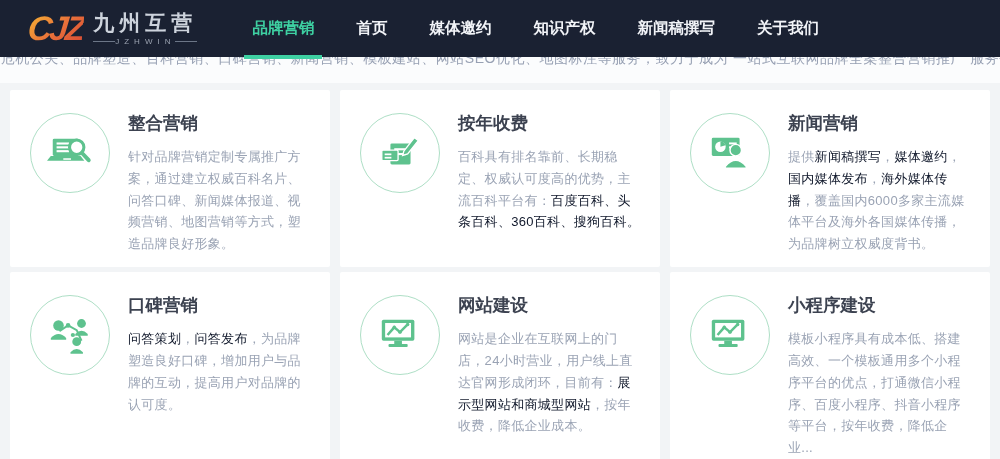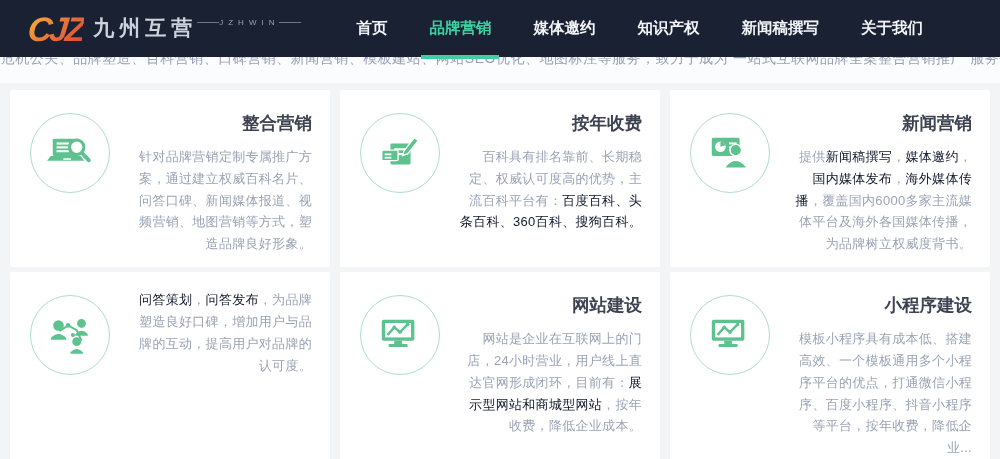--- a/index.html
+++ b/index.html
@@ -14,21 +14,21 @@
     padding-left:28px;
   }
   .logo { display:flex; align-items:center; cursor:pointer; }
   .logo-mark {
     font-size:34px; font-weight:bold; font-style:italic;
     letter-spacing:-3px; transform:skewX(-6deg);
     background:linear-gradient(135deg,#f7b733 0%,#e8703a 55%,#d94b35 100%);
     -webkit-background-clip:text; background-clip:text; color:transparent;
     margin-right:10px; line-height:1;
   }
-  .logo-text { display:flex; flex-direction:row; align-items:flex-start; }
+  .logo-text { display:flex; flex-direction:column; align-items:flex-start; }
   .logo-name { font-size:21px; color:#cdd3dc; letter-spacing:5px; font-weight:bold; line-height:1.15; }
   .logo-sub { display:flex; align-items:center; gap:0; margin-top:2px; }
   .logo-sub .dash { width:22px; height:1px; background:#6c7687; }
   .logo-sub .sub-txt { font-size:8px; color:#9aa2b0; letter-spacing:5px; }
 
   .nav-menu { display:flex; align-items:stretch; height:100%; margin-left:34px; }
   .nav-item {
     position:relative; display:flex; align-items:center;
     padding:0 14px; margin:0 7px;
     font-size:15.5px; font-weight:bold; color:#f2f4f8;
@@ -61,43 +61,43 @@
     padding:17px 18px 12px 20px;
     display:flex; align-items:flex-start;
     cursor:pointer; border-radius:2px;
   }
   .icon-circle {
     flex:0 0 80px; width:80px; height:80px; margin-top:6px;
     border:1px solid #aedfc6; border-radius:50%;
     display:flex; align-items:center; justify-content:center;
   }
   .icon-circle svg { width:46px; height:46px; }
-  .card-body { margin-left:18px; flex:1;text-align:right; }
+  .card-body { margin-left:18px; flex:1; }
   .card-title { font-size:17.5px; font-weight:bold; color:#3c4250; margin:4px 0 11px; }
   .card-desc { font-size:13px; line-height:1.68; color:#9aa3b4; letter-spacing:0.3px; }
   .card-desc .seg-green { color:#0f172a; }
 </style>
 </head>
 <body>
 
 <header class="header">
   <div class="logo">
     <span class="logo-mark">CJZ</span>
     <span class="logo-text">
       <span class="logo-name">九州互营</span>
       <span class="logo-sub">
         <span class="dash"></span>
         <span class="sub-txt">JZHWIN</span>
         <span class="dash"></span>
       </span>
     </span>
   </div>
   <nav class="nav-menu">
+      <div class="nav-item active">品牌营销</div>
       <div class="nav-item">首页</div>
-      <div class="nav-item active">品牌营销</div>
       <div class="nav-item">媒体邀约</div>
       <div class="nav-item">知识产权</div>
       <div class="nav-item">新闻稿撰写</div>
       <div class="nav-item">关于我们</div>
     </nav>
 </header>
 
 <div class="tagline-strip">
   <div class="tagline">提供危机公关、品牌塑造、百科营销、口碑营销、新闻营销、模板建站、网站SEO优化、地图标注等服务，致力于成为“一站式互联网品牌全案整合营销推广”服务平台</div>
 </div>
@@ -163,20 +163,21 @@
           <circle cx="27" cy="24" r="2.2" fill="#5ec28e"></circle>
           <circle cx="12" cy="14" r="5.5" fill="#5ec28e"></circle>
           <path d="M4 27 q8 -8 16 0 v2 h-16 z" fill="#5ec28e"></path>
           <circle cx="36" cy="12" r="4.6" fill="#5ec28e"></circle>
           <path d="M29.5 23 q6.5 -7 13 0 v1.8 h-13 z" fill="#5ec28e"></path>
           <circle cx="31" cy="31" r="4.6" fill="#5ec28e"></circle>
           <path d="M24.5 42 q6.5 -7 13 0 v1.6 h-13 z" fill="#5ec28e"></path>
         </svg>
       </span>
       <div class="card-body">
+        <h3 class="card-title">口碑营销</h3>
         <p class="card-desc"><span class="seg-green">问答策划</span><span class="seg-gray">，</span><span class="seg-green">问答发布</span><span class="seg-gray">，为品牌塑造良好口碑，增加用户与品牌的互动，提高用户对品牌的认可度。</span></p>
       </div>
     </article>
     <article class="card">
       <span class="icon-circle">
         <svg viewBox="0 0 48 48">
           <rect x="5" y="8" width="34" height="22" rx="1.8" fill="#5ec28e"></rect>
           <rect x="8.5" y="11.5" width="27" height="15" fill="#fff"></rect>
           <polyline points="11,24 18,16 24,21 32,13" fill="none" stroke="#5ec28e" stroke-width="2.6"></polyline>
           <circle cx="18" cy="16" r="1.8" fill="#5ec28e"></circle>

